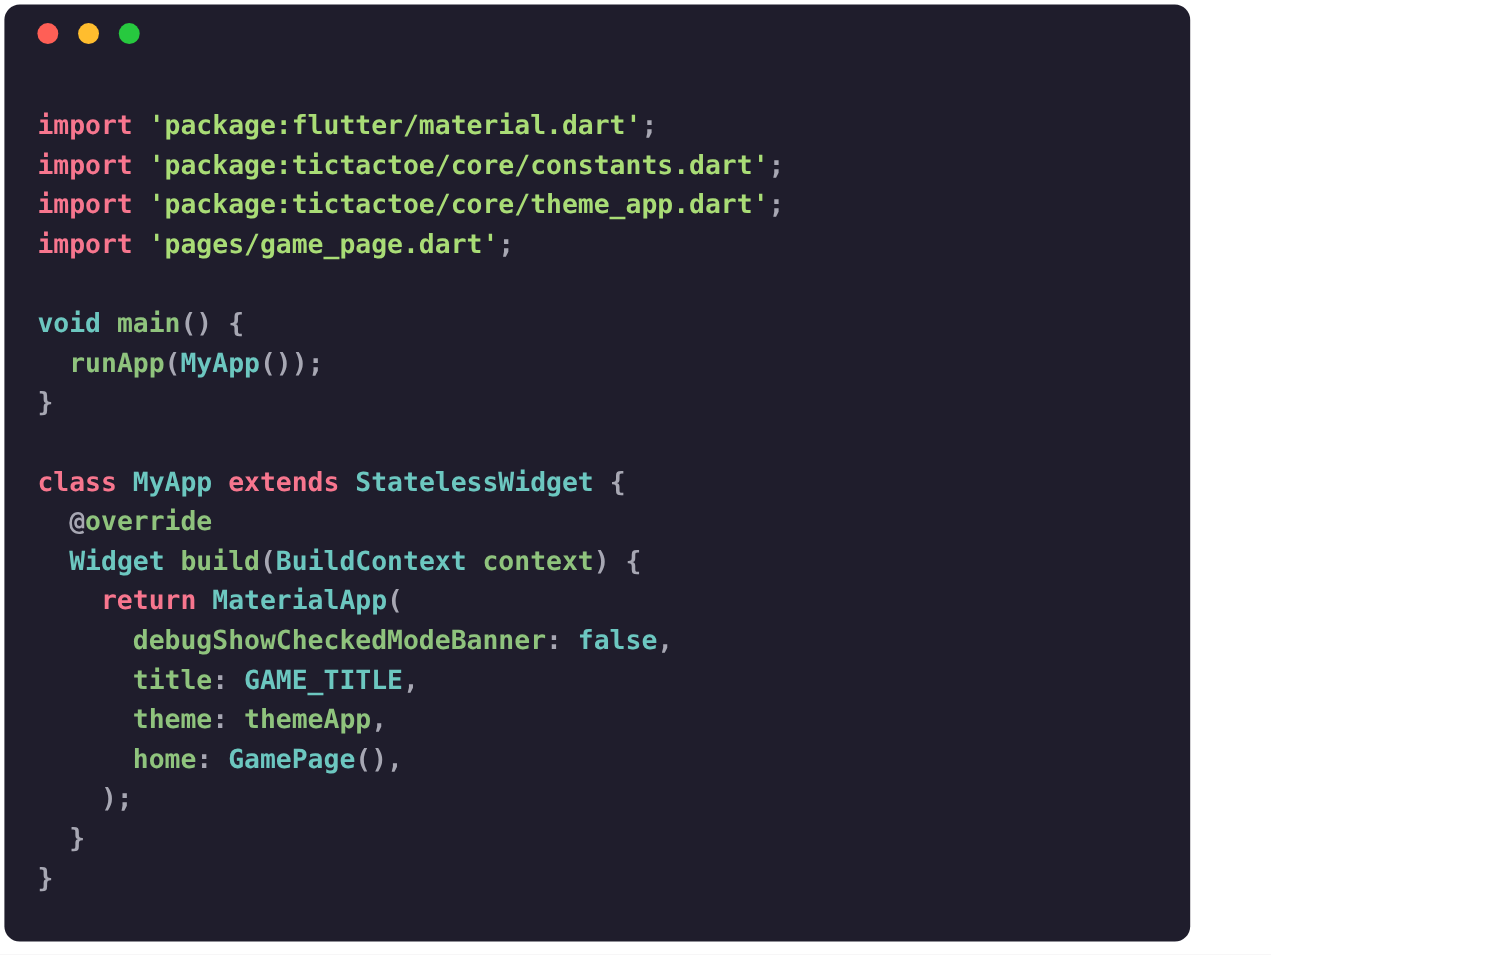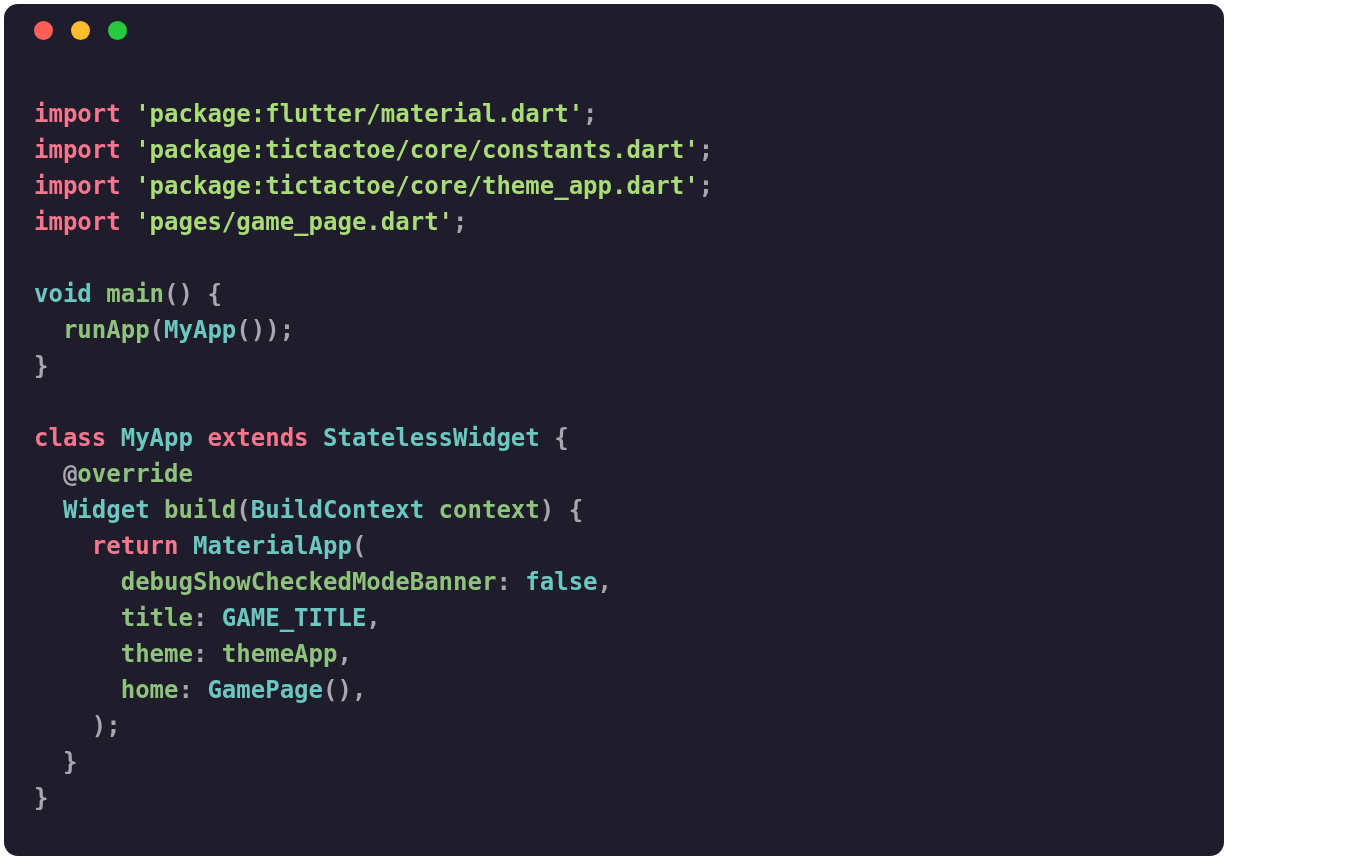--- a/index.html
+++ b/index.html
@@ -1,21 +1,21 @@
 <!DOCTYPE html>
 <html><head>
 <meta charset="utf-8">
 <style>
   html,body{
     margin:0;padding:0;width:1360px;height:868px;
     background:#ffffff;
     font-family:ui-monospace,SFMono-Regular,Menlo,Consolas,"Liberation Mono",monospace;
   }
   .window{
-    position:absolute;left:4px;top:4px;width:1220px;height:852px;
+    position:absolute;left:4px;top:4px;width:1078px;height:852px;
     background:#1f1d2c;border-radius:14px;overflow:hidden;
   }
   .titlebar{
     height:52px;display:flex;align-items:center;padding-left:30px;gap:18px;
   }
   .dot{width:19px;height:19px;border-radius:50%;}
   .dot.red{background:#ff5f56;}
   .dot.yellow{background:#ffbd2e;}
   .dot.green{background:#27c93f;}
   pre.code{

